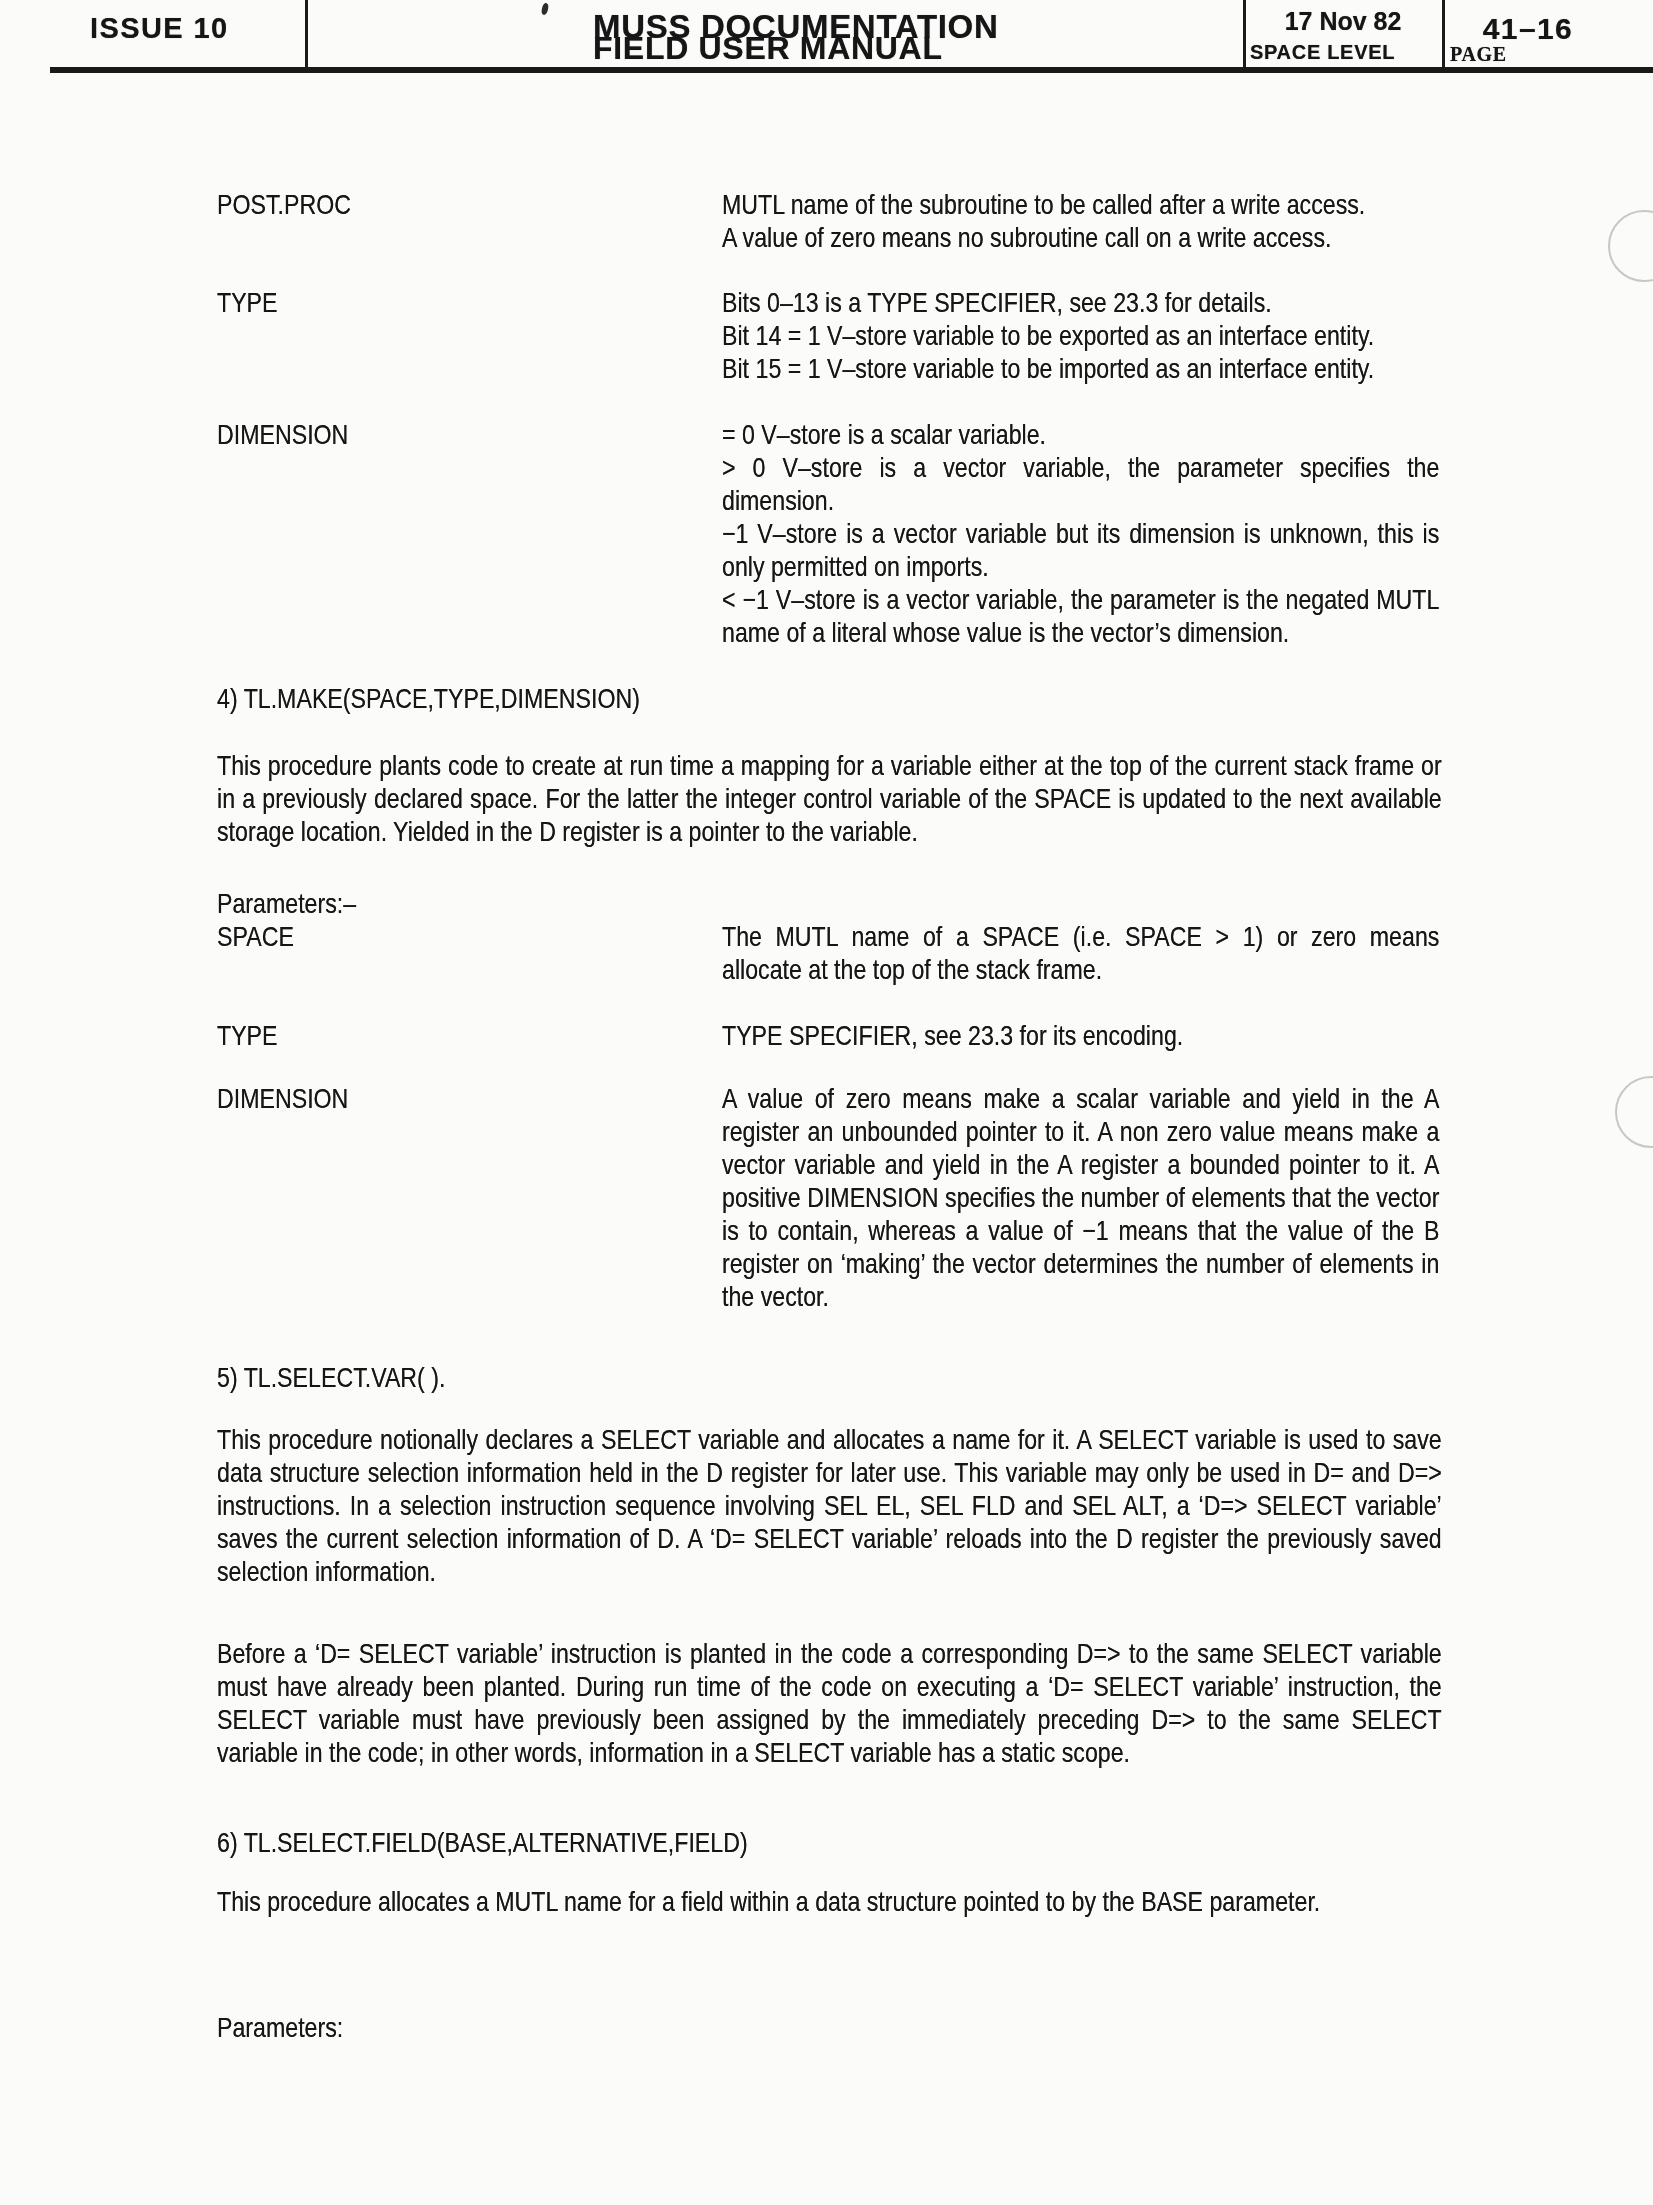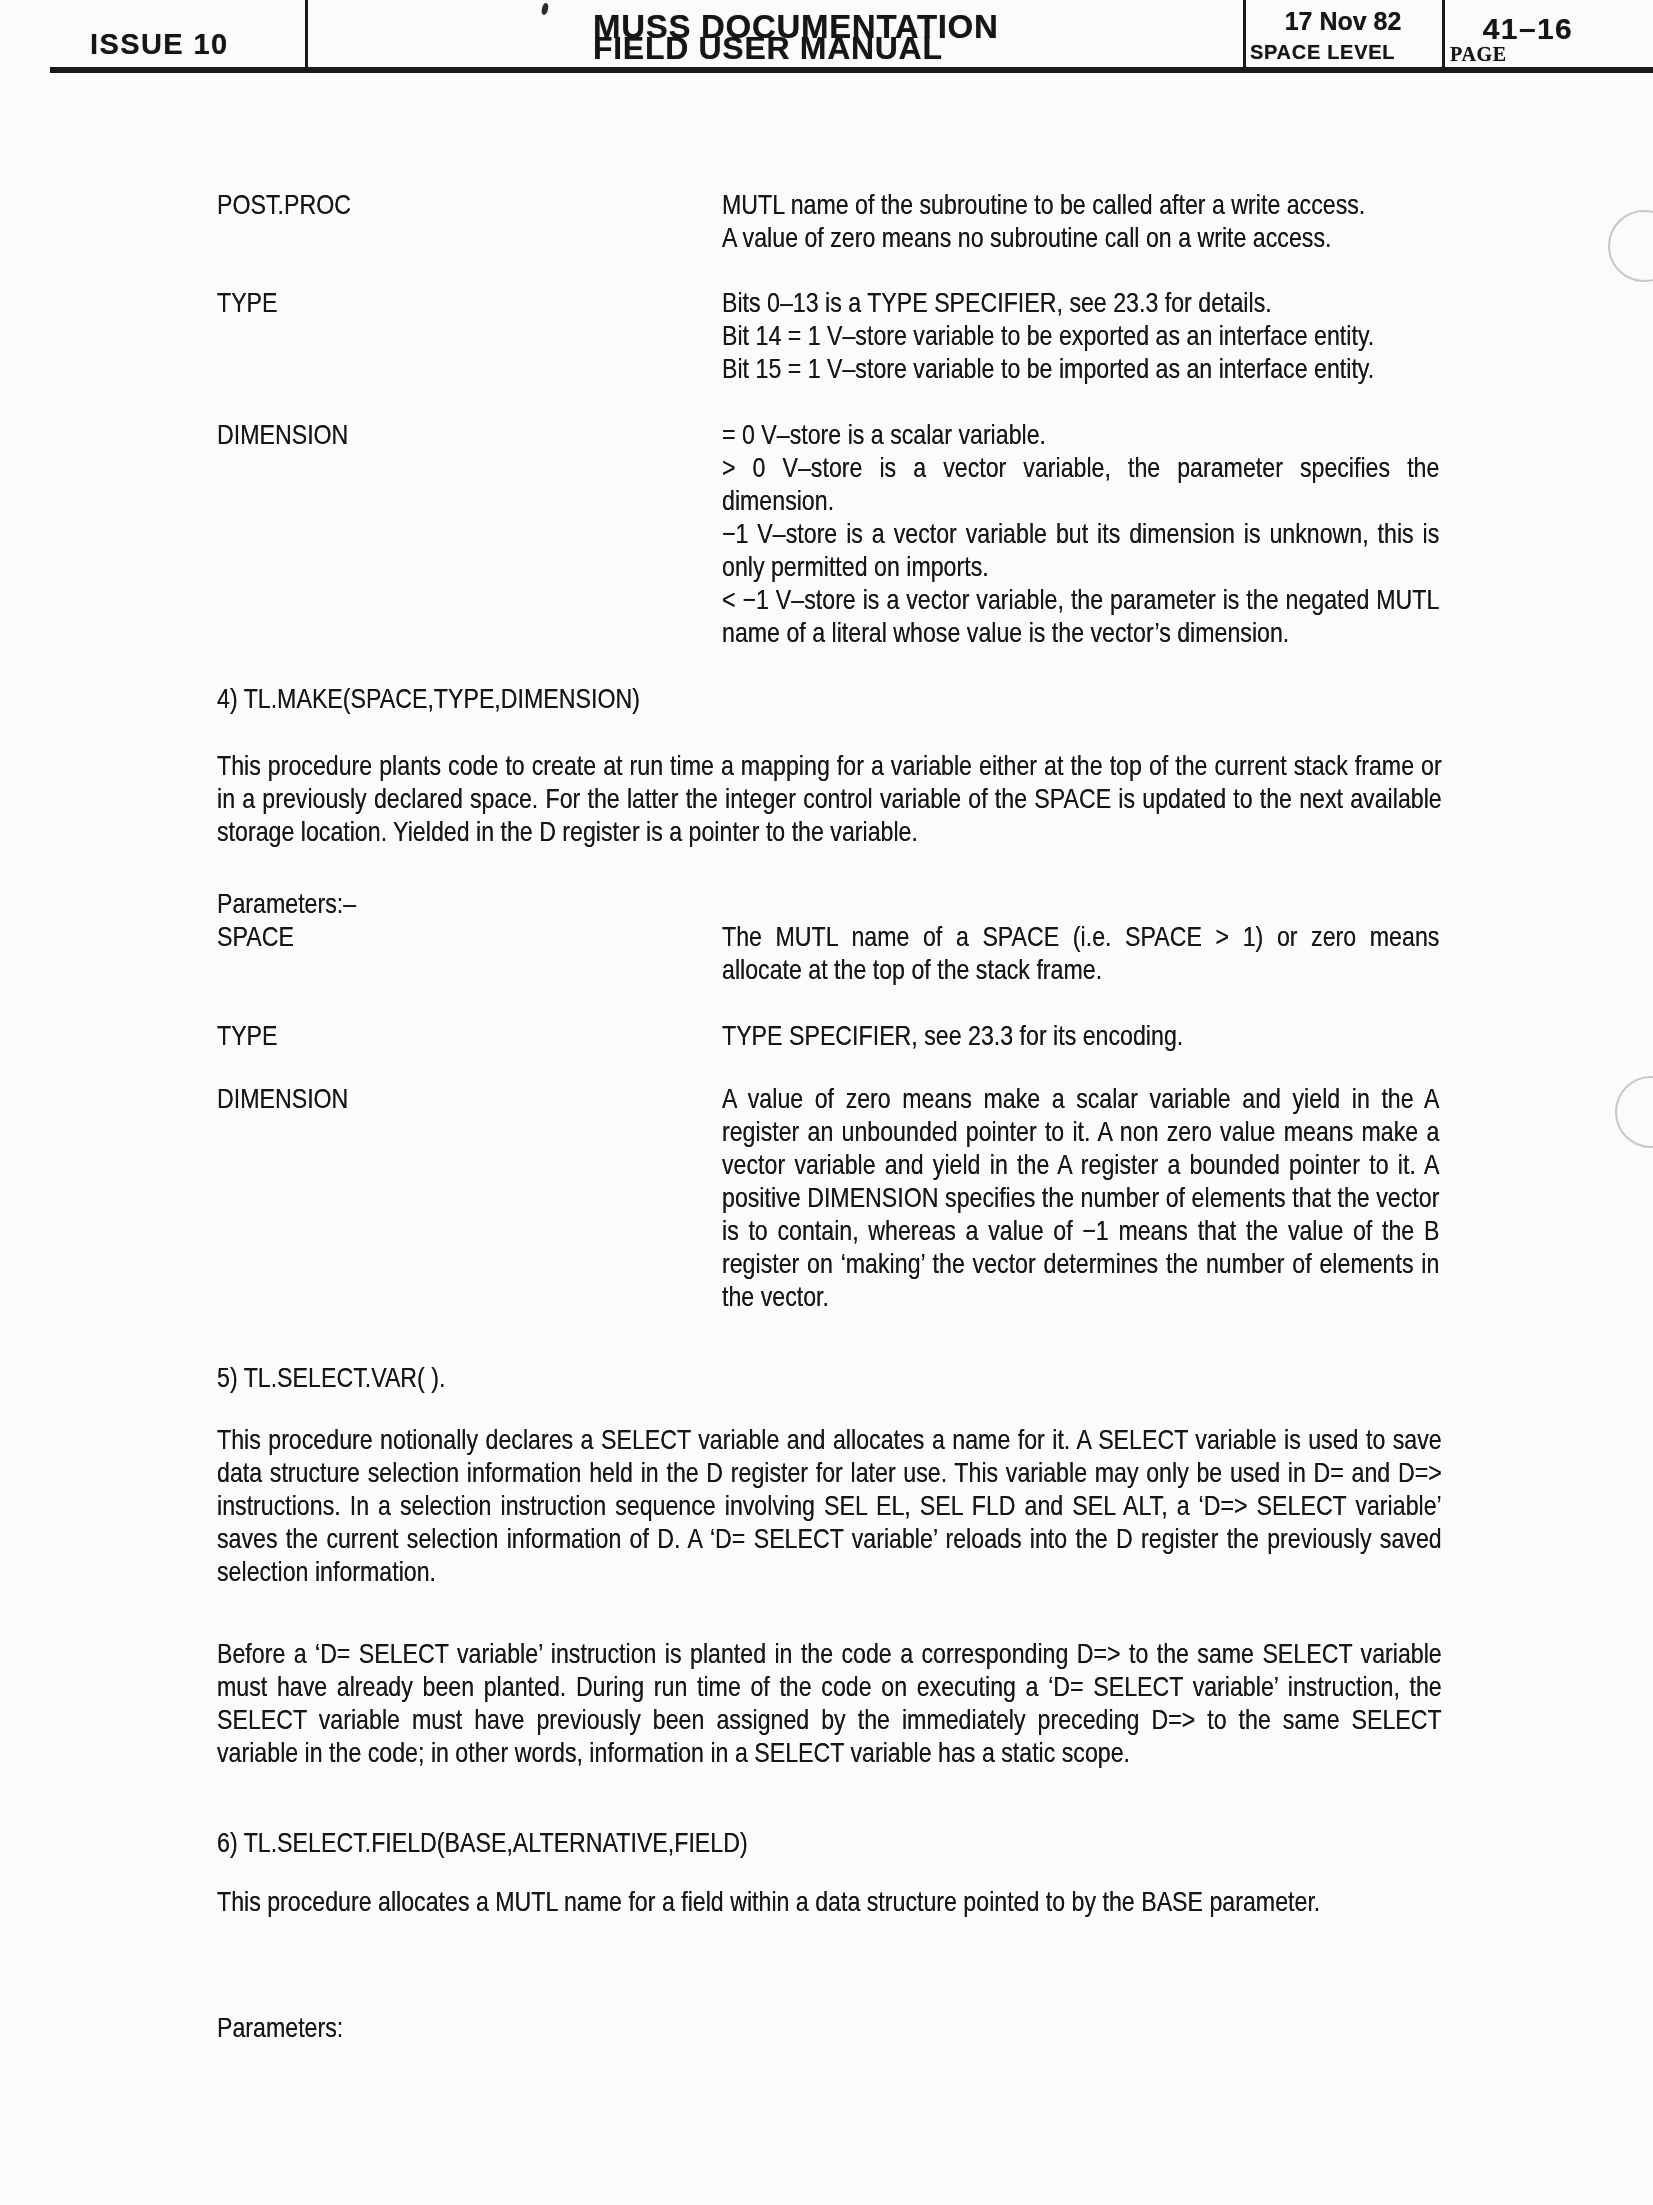--- a/index.html
+++ b/index.html
@@ -10,21 +10,21 @@
     background:#fbfbf9;
     overflow:hidden;
     font-family:"Liberation Sans","DejaVu Sans",sans-serif;
     color:#161616;
   }
   
   .hdr-vline{position:absolute;top:0;width:2.8px;height:70px;background:#1a1a1a;}
   .v1{left:305px;} .v2{left:1243px;} .v3{left:1442px;}
   .hdr-rule{position:absolute;top:67px;left:50px;width:1604px;height:6.2px;background:#1a1a1a;}
   .hdr-text{font-weight:bold;position:absolute;white-space:nowrap;text-shadow:0 0 0.7px rgba(20,20,20,.65);}
-  .issue{left:90px;top:12.4px;font-size:29px;letter-spacing:1.4px;margin-top:16px;}
+  .issue{left:90px;top:12.4px;font-size:29px;letter-spacing:1.4px;}
   .title1{left:593px;top:8px;font-size:33px;letter-spacing:0.7px;}
   .title2{left:593px;top:30px;font-size:32px;letter-spacing:0.7px;}
   .update-value{left:1243px;top:6.9px;width:200px;text-align:center;font-size:25px;}
   .update-label{left:1250px;top:41px;font-size:20px;letter-spacing:0.7px;}
   .page-value{left:1442px;top:12.4px;width:172px;text-align:center;font-size:30px;letter-spacing:1.4px;}
   .page-label{left:1450px;top:43px;font-size:20px;letter-spacing:0.7px;font-family:Liberation Serif, serif;}
   
   .bt{
     position:absolute;
     font-size:27.6px;

